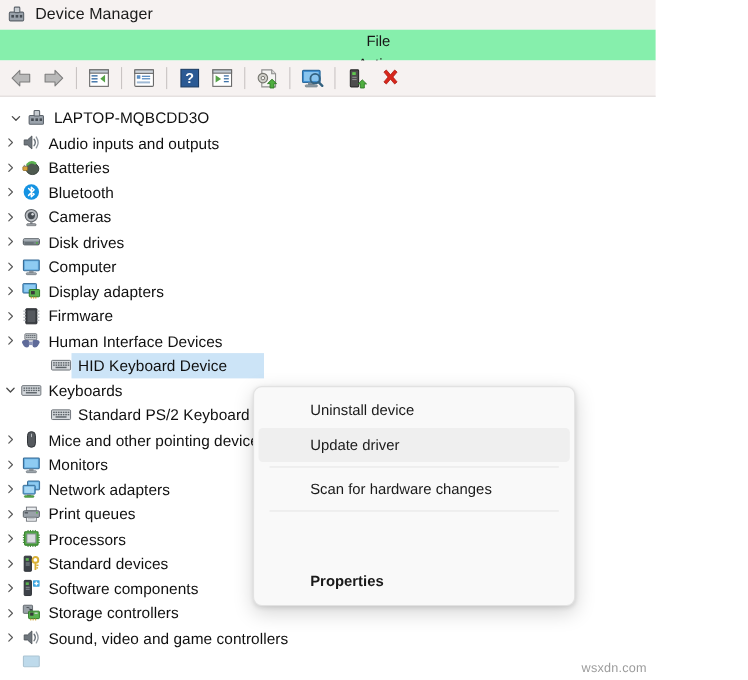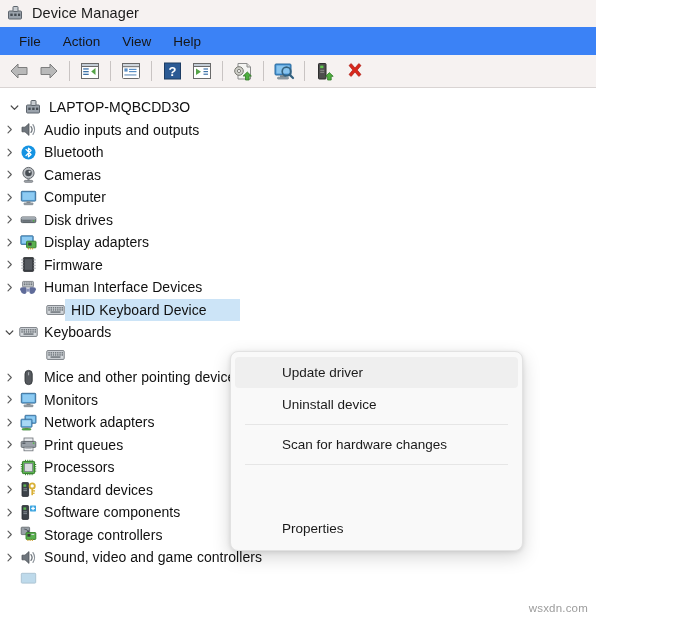--- a/index.html
+++ b/index.html
@@ -50,25 +50,26 @@
     line-height: 1;
     white-space: nowrap;
   }
 
   
   .menubar {
     position: absolute;
     left: 0; top: 27px;
     width: 680px;
     height: 28px;
-    background: #3b82f6;
+    background: #86efac;
     display: flex;
     align-items: center;
     box-sizing: border-box;
     padding-left: 8px;
+    flex-direction: column;
   }
   .menubar-item {
     font-size: 13.5px;
     color: #161616;
     padding: 3px 11px;
     cursor: default;
     white-space: nowrap;
     border-radius: 3px;
   }
 
@@ -185,21 +186,21 @@
     padding-left: 47px;
     font-size: 13.5px;
     color: #1a1a1a;
     margin: 1px 4px;
     border-radius: 4px;
     box-sizing: border-box;
     cursor: default;
     white-space: nowrap;
   }
   .ctx-item.hovered { background: #efefef; }
-  .ctx-item.bold { font-weight: normal; margin-top: 48px; }
+  .ctx-item.bold { font-weight: bold; margin-top: 48px; }
   .ctx-sep {
     height: 1px;
     background: #e6e6e6;
     margin: 4px 14px 4px 14px;
   }
 
   
   .watermark {
     position: absolute;
     right: 8px;
@@ -373,20 +374,37 @@
         <span class="node-ico">
           <svg width="17" height="17" viewBox="0 0 17 17">
             <path d="M2 6.2 L5 6.2 L9 2.6 L9 14.4 L5 10.8 L2 10.8 Z" fill="#6f767d" stroke="#4b5157" stroke-width="0.8" stroke-linejoin="round"></path>
             <path d="M11 5.6 Q13.2 8.5 11 11.4" fill="none" stroke="#6f767d" stroke-width="1.3" stroke-linecap="round"></path>
             <path d="M13 3.6 Q16.2 8.5 13 13.4" fill="none" stroke="#8d949b" stroke-width="1.2" stroke-linecap="round"></path>
           </svg>
         </span>
         <span class="node-label">Audio inputs and outputs</span>
       </div>
 
+      <div class="node depth1">
+        <span class="chev">
+          <svg width="9" height="9" viewBox="0 0 9 9">
+              <path d="M3 1.2 L6.3 4.5 L3 7.8" fill="none" stroke="#5a5a5a" stroke-width="1.1" stroke-linecap="round" stroke-linejoin="round"></path>
+            </svg>
+        </span>
+        <span class="node-ico">
+          <svg width="17" height="17" viewBox="0 0 17 17">
+            <ellipse cx="9.5" cy="9.5" rx="5.8" ry="5.2" fill="#4e5a50" stroke="#2f3932" stroke-width="0.8"></ellipse>
+            <path d="M5 5.5 Q8 2 12 4.5" fill="none" stroke="#5ab24f" stroke-width="2.3" stroke-linecap="round"></path>
+            <rect x="0.8" y="7.4" width="4.2" height="3.6" rx="0.6" fill="#d9a23c" stroke="#8d6a22" stroke-width="0.7"></rect>
+            <rect x="1.6" y="5.9" width="1.1" height="1.7" fill="#8d8d8d"></rect>
+            <rect x="3.4" y="5.9" width="1.1" height="1.7" fill="#8d8d8d"></rect>
+          </svg>
+        </span>
+        <span class="node-label">Batteries</span>
+      </div>
 
       <div class="node depth1">
         <span class="chev">
           <svg width="9" height="9" viewBox="0 0 9 9">
               <path d="M3 1.2 L6.3 4.5 L3 7.8" fill="none" stroke="#5a5a5a" stroke-width="1.1" stroke-linecap="round" stroke-linejoin="round"></path>
             </svg>
         </span>
         <span class="node-ico">
           <svg width="17" height="17" viewBox="0 0 17 17">
             <circle cx="8.5" cy="8.5" r="7" fill="#1593e2"></circle>
@@ -415,44 +433,44 @@
       </div>
 
       <div class="node depth1">
         <span class="chev">
           <svg width="9" height="9" viewBox="0 0 9 9">
               <path d="M3 1.2 L6.3 4.5 L3 7.8" fill="none" stroke="#5a5a5a" stroke-width="1.1" stroke-linecap="round" stroke-linejoin="round"></path>
             </svg>
         </span>
         <span class="node-ico">
           <svg width="17" height="17" viewBox="0 0 17 17">
+            <rect x="1.2" y="6" width="14.6" height="5.6" rx="1.2" fill="#7b848c" stroke="#4a5157" stroke-width="0.9"></rect>
+            <rect x="1.2" y="6" width="14.6" height="2.4" rx="1.2" fill="#a3abb2"></rect>
+            <rect x="2.6" y="9.4" width="8" height="1" fill="#5a6268"></rect>
+            <circle cx="13.6" cy="9.8" r="0.9" fill="#4eae3f"></circle>
+          </svg>
+        </span>
+        <span class="node-label">Disk drives</span>
+      </div>
+
+      <div class="node depth1">
+        <span class="chev">
+          <svg width="9" height="9" viewBox="0 0 9 9">
+              <path d="M3 1.2 L6.3 4.5 L3 7.8" fill="none" stroke="#5a5a5a" stroke-width="1.1" stroke-linecap="round" stroke-linejoin="round"></path>
+            </svg>
+        </span>
+        <span class="node-ico">
+          <svg width="17" height="17" viewBox="0 0 17 17">
             <rect x="1.3" y="2.3" width="14.4" height="9.8" rx="0.8" fill="#5fa8dd" stroke="#3a6d96" stroke-width="1"></rect>
             <rect x="2.6" y="3.5" width="11.8" height="7.4" fill="#8ecbf2"></rect>
             <rect x="6.5" y="12.2" width="4" height="1.9" fill="#8b939a"></rect>
             <rect x="3.9" y="14" width="9.2" height="1.7" rx="0.7" fill="#a8b0b7" stroke="#6d757c" stroke-width="0.7"></rect>
           </svg>
         </span>
         <span class="node-label">Computer</span>
-      </div>
-
-      <div class="node depth1">
-        <span class="chev">
-          <svg width="9" height="9" viewBox="0 0 9 9">
-              <path d="M3 1.2 L6.3 4.5 L3 7.8" fill="none" stroke="#5a5a5a" stroke-width="1.1" stroke-linecap="round" stroke-linejoin="round"></path>
-            </svg>
-        </span>
-        <span class="node-ico">
-          <svg width="17" height="17" viewBox="0 0 17 17">
-            <rect x="1.2" y="6" width="14.6" height="5.6" rx="1.2" fill="#7b848c" stroke="#4a5157" stroke-width="0.9"></rect>
-            <rect x="1.2" y="6" width="14.6" height="2.4" rx="1.2" fill="#a3abb2"></rect>
-            <rect x="2.6" y="9.4" width="8" height="1" fill="#5a6268"></rect>
-            <circle cx="13.6" cy="9.8" r="0.9" fill="#4eae3f"></circle>
-          </svg>
-        </span>
-        <span class="node-label">Disk drives</span>
       </div>
 
       <div class="node depth1">
         <span class="chev">
           <svg width="9" height="9" viewBox="0 0 9 9">
               <path d="M3 1.2 L6.3 4.5 L3 7.8" fill="none" stroke="#5a5a5a" stroke-width="1.1" stroke-linecap="round" stroke-linejoin="round"></path>
             </svg>
         </span>
         <span class="node-ico">
           <svg width="17" height="17" viewBox="0 0 17 17">
@@ -596,20 +614,21 @@
               <rect x="4.5" y="6.3" width="1.5" height="1.3"></rect>
               <rect x="6.7" y="6.3" width="1.5" height="1.3"></rect>
               <rect x="8.9" y="6.3" width="1.5" height="1.3"></rect>
               <rect x="11.1" y="6.3" width="1.5" height="1.3"></rect>
               <rect x="13.3" y="6.3" width="1.5" height="1.3"></rect>
               <rect x="15.5" y="6.3" width="1.5" height="1.3"></rect>
               <rect x="4.5" y="8.4" width="10" height="1.3"></rect>
             </g>
           </svg>
         </span>
+        <span class="node-label">Standard PS/2 Keyboard</span>
       </div>
 
       <div class="node depth1">
         <span class="chev">
           <svg width="9" height="9" viewBox="0 0 9 9">
               <path d="M3 1.2 L6.3 4.5 L3 7.8" fill="none" stroke="#5a5a5a" stroke-width="1.1" stroke-linecap="round" stroke-linejoin="round"></path>
             </svg>
         </span>
         <span class="node-ico">
           <svg width="17" height="17" viewBox="0 0 17 17">
@@ -795,22 +814,22 @@
           <svg width="17" height="17" viewBox="0 0 17 17">
             <rect x="1.3" y="2.3" width="14.4" height="9.8" rx="0.8" fill="#7fb6d8" stroke="#5a8aa8" stroke-width="1"></rect>
           </svg>
         </span>
       </div>
 
     </div>
   </div>
 
   <div class="ctxmenu">
+    <div class="ctx-item">Uninstall device</div>
     <div class="ctx-item hovered">Update driver</div>
-    <div class="ctx-item">Uninstall device</div>
     <div class="ctx-sep"></div>
     <div class="ctx-item">Scan for hardware changes</div>
     <div class="ctx-sep"></div>
     <div class="ctx-item bold">Properties</div>
   </div>
 
   <div class="watermark">wsxdn.com</div>
 
 </div>
 

